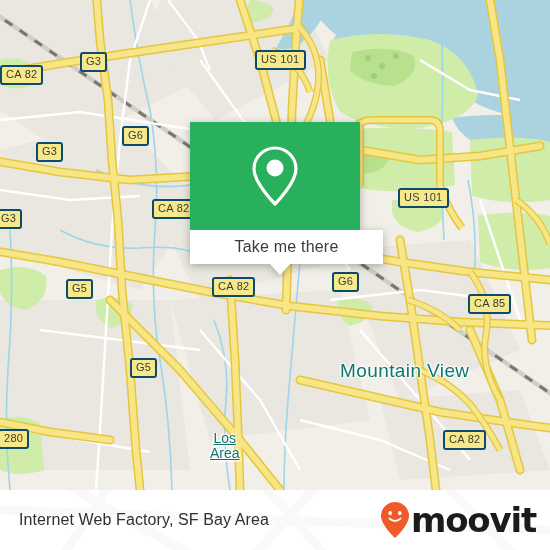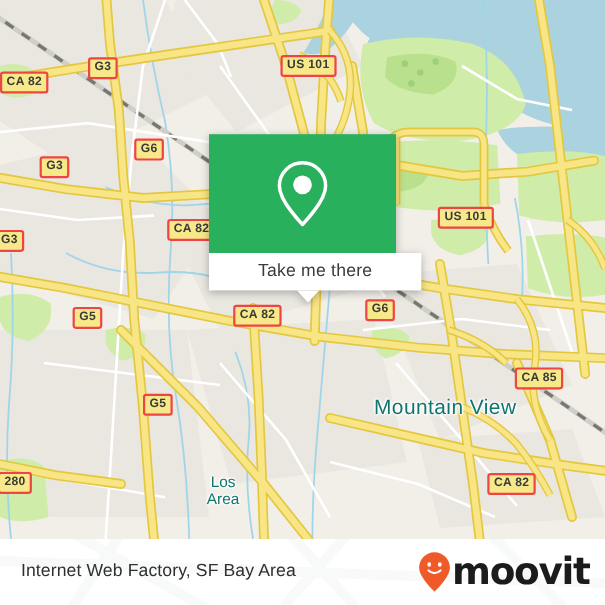--- a/index.html
+++ b/index.html
@@ -25,25 +25,25 @@
     width: 550px; height: 490px;
     overflow: hidden;
     background: #f2efe9;
   }
   #map-svg { display: block; width: 550px; height: 490px; }
 
   
   .shield {
     position: absolute;
     background: #ffffff;
-    border: 2px solid #ef4444;
+    border: 2px solid #0c4a6e;
     border-radius: 3px;
     color: #3a3a38;
     font-size: 11px;
-    font-weight: bold;
+    font-weight: normal;
     font-family: "Liberation Sans", sans-serif;
     line-height: 13px;
     padding: 1px 4px 2px 4px;
     white-space: nowrap;
     letter-spacing: 0.3px;
     box-sizing: border-box;
     text-align: center;
   }
   .shield.yellowfill {
     background: #f7e98a;
@@ -337,27 +337,27 @@
     <div class="shield yellowfill" style="left:80px;  top:52px;">G3</div>
     <div class="shield yellowfill" style="left:255px; top:50px;">US 101</div>
     <div class="shield yellowfill" style="left:122px; top:126px;">G6</div>
     <div class="shield yellowfill" style="left:36px;  top:142px;">G3</div>
     <div class="shield yellowfill" style="left:152px; top:199px;">CA 82</div>
     <div class="shield yellowfill" style="left:-5px;  top:209px;">G3</div>
     <div class="shield yellowfill" style="left:398px; top:188px;">US 101</div>
     <div class="shield yellowfill" style="left:66px;  top:279px;">G5</div>
     <div class="shield yellowfill" style="left:212px; top:277px;">CA 82</div>
     <div class="shield yellowfill" style="left:332px; top:272px;">G6</div>
-    <div class="shield yellowfill" style="left:468px; top:294px;margin-top:40px;">CA 85</div>
+    <div class="shield yellowfill" style="left:468px; top:294px;">CA 85</div>
     <div class="shield yellowfill" style="left:130px; top:358px;">G5</div>
     <div class="shield yellowfill" style="left:-2px;  top:429px;">280</div>
     <div class="shield yellowfill" style="left:443px; top:430px;">CA 82</div>
 
     <div class="place-label city" style="left:340px; top:360px;">Mountain View</div>
-    <div class="place-label town" style="left:188px; top:431px;"><span>Los</span><br><span>Area</span></div>
+    <div class="place-label town" style="left:210px; top:431px;text-decoration:underline;"><span>Los</span><br><span>Area</span></div>
 
     <div id="callout">
       <div id="callout-green">
         <svg id="callout-pin-icon" width="52" height="64" viewBox="0 0 52 64">
           <path d="M26 4 C14.4 4 5 13.4 5 25 C5 39 26 60 26 60 C26 60 47 39 47 25 C47 13.4 37.6 4 26 4 Z" fill="none" stroke="#ffffff" stroke-width="3.2" stroke-linejoin="round"></path>
           <circle cx="26" cy="24" r="8.5" fill="#ffffff"></circle>
         </svg>
       </div>
       <div id="callout-button">Take me there</div>
       <div id="callout-tail"></div>

